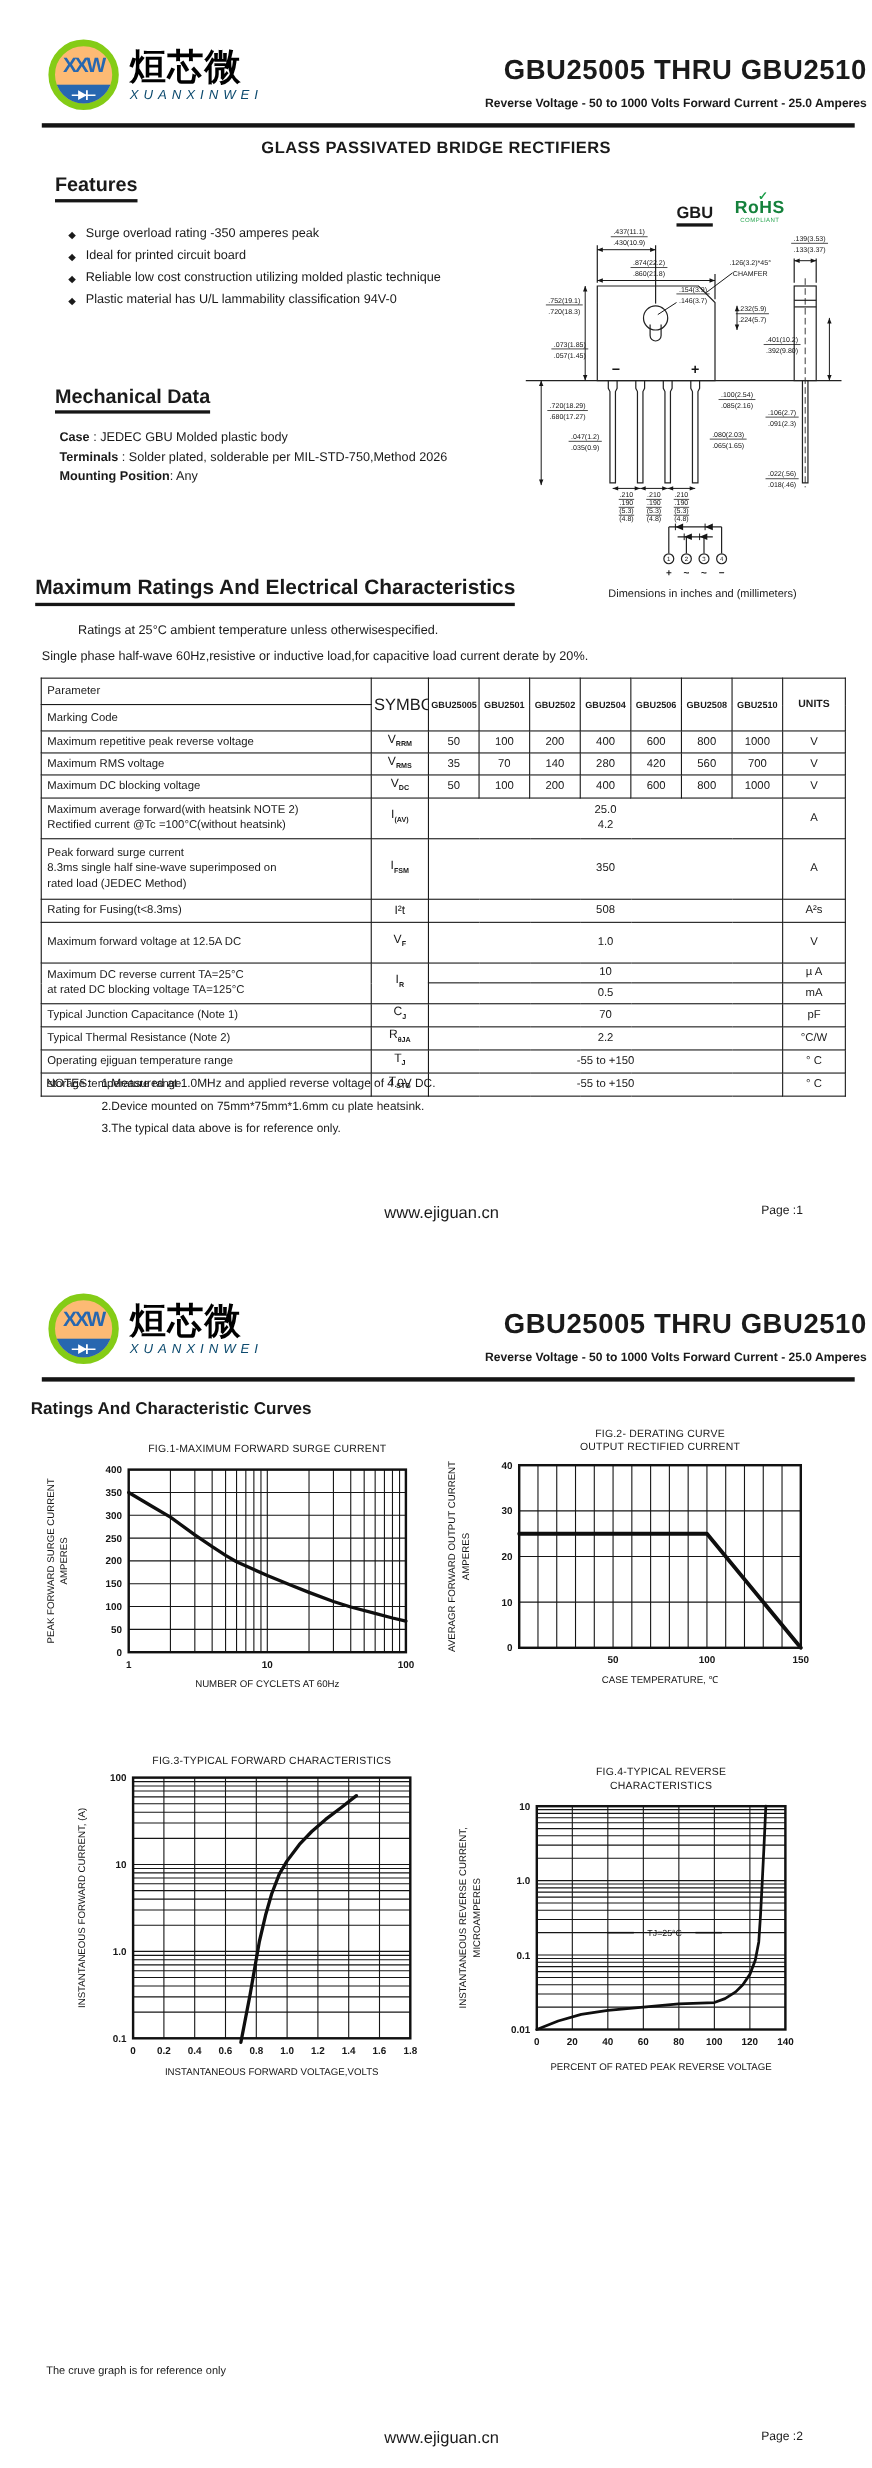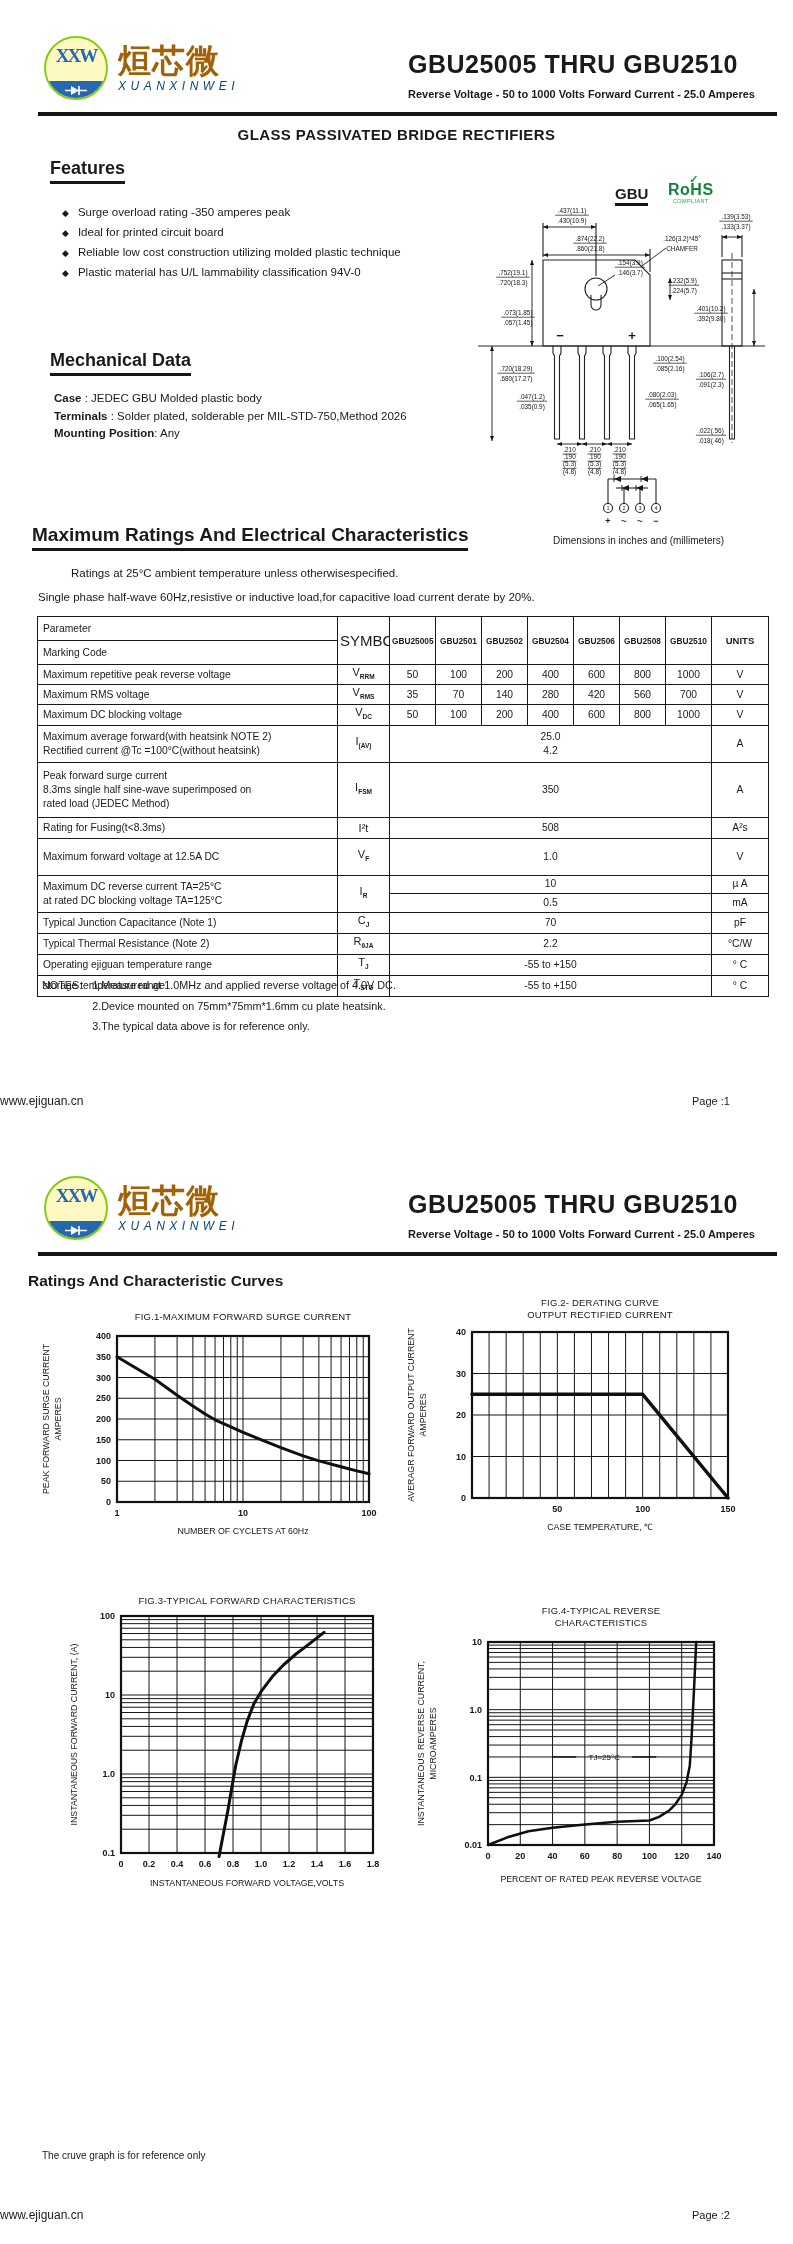--- a/index.html
+++ b/index.html
@@ -1,29 +1,29 @@
 <!DOCTYPE html>
 <html><head>
 <meta charset="utf-8">
 <style>
   html,body{margin:0;padding:0;background:#fff;}
   .sheet{position:relative;width:793px;height:2244px;background:#fff;overflow:hidden;
          font-family:"Liberation Sans",sans-serif;color:#1a1a1a;}
   .abs{position:absolute;}
   
   .logo{display:flex;align-items:center;gap:10px;}
-  .logo-circle{position:relative;width:64px;height:64px;border:2px solid #84cc16;border-radius:50%;
-               box-sizing:border-box;overflow:hidden;background:#fef9c3;flex:0 0 auto;font-family:Liberation Serif, serif;}
+  .logo-circle{position:relative;width:64px;height:64px;border:6px solid #84cc16;border-radius:50%;
+               box-sizing:border-box;overflow:hidden;background:#fdba74;flex:0 0 auto;}
   .logo-xxw{position:absolute;top:7px;left:0;right:0;text-align:center;color:#2767b0;
             font-weight:bold;font-size:19px;letter-spacing:-2px;}
   .logo-band{position:absolute;left:-2px;right:-2px;bottom:-2px;height:19px;background:#2767b0;}
   .logo-band svg{display:block;margin:4px auto 0;}
-  .brand-cn{font-size:33px;font-weight:bold;color:#a16207;letter-spacing:1px;line-height:34px;}
+  .brand-cn{font-size:33px;font-weight:bold;color:#000000;letter-spacing:1px;line-height:34px;}
   .brand-en{font-size:12px;color:#0c4a6e;letter-spacing:4.5px;margin-top:1px;font-style:italic;}
-  .hdr-right{position:absolute;right:38px;}
+  .hdr-right{position:absolute;right:5px;text-align:right;}
   .doc-title{font-size:25px;font-weight:bold;letter-spacing:0.5px;}
   .doc-sub{font-size:11px;font-weight:bold;margin-top:9px;}
   .hdr-rule{position:absolute;left:38px;right:16px;height:4px;background:#141414;}
   .center-head{left:0;right:0;text-align:center;font-size:15px;font-weight:bold;letter-spacing:0.4px;}
   .h-und{font-weight:bold;border-bottom:3px solid #161616;padding-bottom:2px;display:inline-block;}
   .feat-item{display:flex;gap:9px;font-size:11.5px;height:20px;align-items:flex-start;}
   .feat-item .bullet{font-size:9px;padding-top:2px;}
   .mech-item{font-size:11.5px;line-height:17.5px;}
   .gbu-lbl{font-size:15px;font-weight:bold;border-bottom:3px solid #161616;padding-bottom:1px;}
   .rohs{text-align:center;line-height:1;}
@@ -35,21 +35,21 @@
   table.dt{border-collapse:collapse;table-layout:fixed;width:731px;}
   .dt td{border:1.3px solid #1a1a1a;text-align:center;font-size:10.3px;line-height:14px;
          padding:0 2px;overflow:hidden;}
   .dt td.pl{text-align:left;padding:1px 3px 1px 5px;}
   .dt .devh{font-weight:bold;font-size:8.3px;}
   .dt .symh{font-size:15px;}
   .dt .unih{font-weight:bold;font-size:9.5px;}
   .dt sub{font-size:6.5px;font-weight:bold;}
   .dt .sym{font-size:11px;}
   .notes{display:flex;gap:10px;font-size:10.8px;line-height:20.5px;}
-  .footer-site{left:0;right:0;text-align:left;font-size:12px;}
+  .footer-site{left:10px;right:0;text-align:center;font-size:15px;}
   .footer-page{font-size:11px;}
   .fig-note{font-size:10px;}
   
   svg text{font-family:"Liberation Sans",sans-serif;fill:#161616;}
   .grid{stroke:#161616;stroke-width:1;}
   .frame{fill:none;stroke:#111;stroke-width:2.2;}
   .curve{fill:none;stroke:#0f0f0f;stroke-linejoin:round;stroke-linecap:round;}
   .tk{font-size:9px;font-weight:bold;}
   .tl{font-size:8.8px;}
   .ft{font-size:9.5px;letter-spacing:0.2px;}

